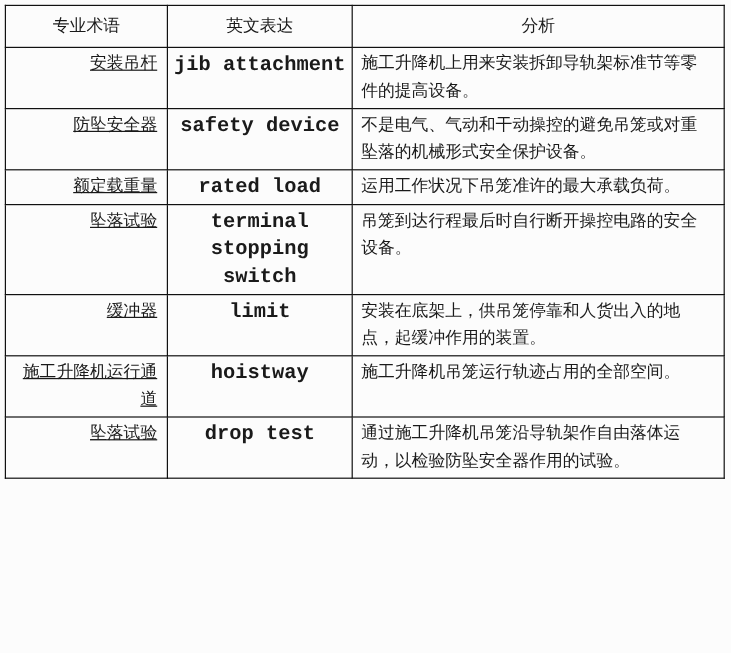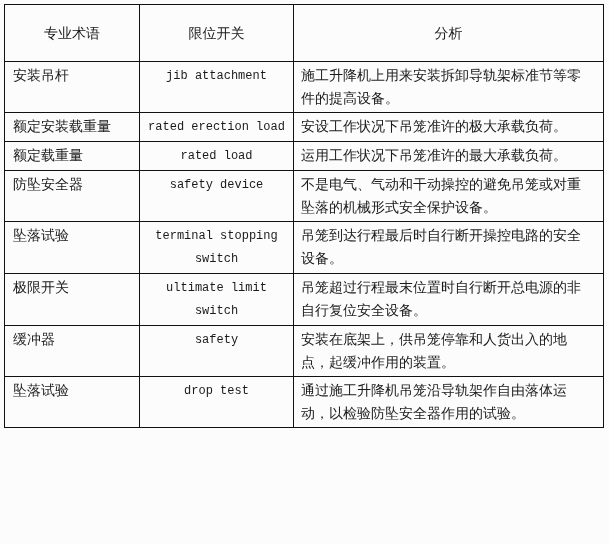--- a/index.html
+++ b/index.html
@@ -29,89 +29,86 @@
     font-weight: normal;
     font-size: 14px;
     line-height: 23px;
     vertical-align: top;
     overflow: hidden;
   }
   .term-table thead th {
     height: 26px;
     text-align: center;
     vertical-align: middle;
-    padding: 15px 4px;
+    padding: 4px 4px;
     border-radius: 11px;
   }
   td.term {
-    text-align: left;
+    text-align: right;
     padding: 2px 8px;
+    text-decoration: underline;
   }
   td.english {
     text-align: center;
     padding: 3px 2px 2px 2px;
     font-family: "Liberation Mono", "DejaVu Sans Mono", monospace;
-    font-size: 12px;
+    font-size: 17px;
+    font-weight: bold;
   }
   td.analysis {
     text-align: left;
     padding: 2px 19px 2px 7px;
   }
 </style>
 </head>
 <body>
 
 <table class="term-table">
   <colgroup>
     <col class="c1">
       <col class="c2">
       <col class="c3">
   </colgroup>
   <thead>
     <tr>
       <th>专业术语</th>
-      <th>限位开关</th>
+      <th>英文表达</th>
       <th>分析</th>
     </tr>
   </thead>
   <tbody>
     <tr>
       <td class="term">安装吊杆</td>
       <td class="english">jib attachment</td>
       <td class="analysis">施工升降机上用来安装拆卸导轨架标准节等零件的提高设备。</td>
     </tr>
     <tr>
-      <td class="term">额定安装载重量</td>
-      <td class="english">rated erection load</td>
-      <td class="analysis">安设工作状况下吊笼准许的极大承载负荷。</td>
+      <td class="term">防坠安全器</td>
+      <td class="english">safety device</td>
+      <td class="analysis">不是电气、气动和干动操控的避免吊笼或对重坠落的机械形式安全保护设备。</td>
     </tr>
     <tr>
       <td class="term">额定载重量</td>
       <td class="english">rated load</td>
       <td class="analysis">运用工作状况下吊笼准许的最大承载负荷。</td>
     </tr>
     <tr>
-      <td class="term">防坠安全器</td>
-      <td class="english">safety device</td>
-      <td class="analysis">不是电气、气动和干动操控的避免吊笼或对重坠落的机械形式安全保护设备。</td>
-    </tr>
-    <tr>
       <td class="term">坠落试验</td>
       <td class="english">terminal stopping switch</td>
       <td class="analysis">吊笼到达行程最后时自行断开操控电路的安全设备。</td>
     </tr>
     <tr>
-      <td class="term">极限开关</td>
-      <td class="english">ultimate limit switch</td>
-      <td class="analysis">吊笼超过行程最末位置时自行断开总电源的非自行复位安全设备。</td>
+      <td class="term">缓冲器</td>
+      <td class="english">limit</td>
+      <td class="analysis">安装在底架上，供吊笼停靠和人货出入的地点，起缓冲作用的装置。</td>
     </tr>
     <tr>
-      <td class="term">缓冲器</td>
-      <td class="english">safety</td>
-      <td class="analysis">安装在底架上，供吊笼停靠和人货出入的地点，起缓冲作用的装置。</td>
+      <td class="term">施工升降机运行通道</td>
+      <td class="english">hoistway</td>
+      <td class="analysis">施工升降机吊笼运行轨迹占用的全部空间。</td>
     </tr>
     <tr>
       <td class="term">坠落试验</td>
       <td class="english">drop test</td>
       <td class="analysis">通过施工升降机吊笼沿导轨架作自由落体运动，以检验防坠安全器作用的试验。</td>
     </tr>
   </tbody>
 </table>
 
 </body></html>

